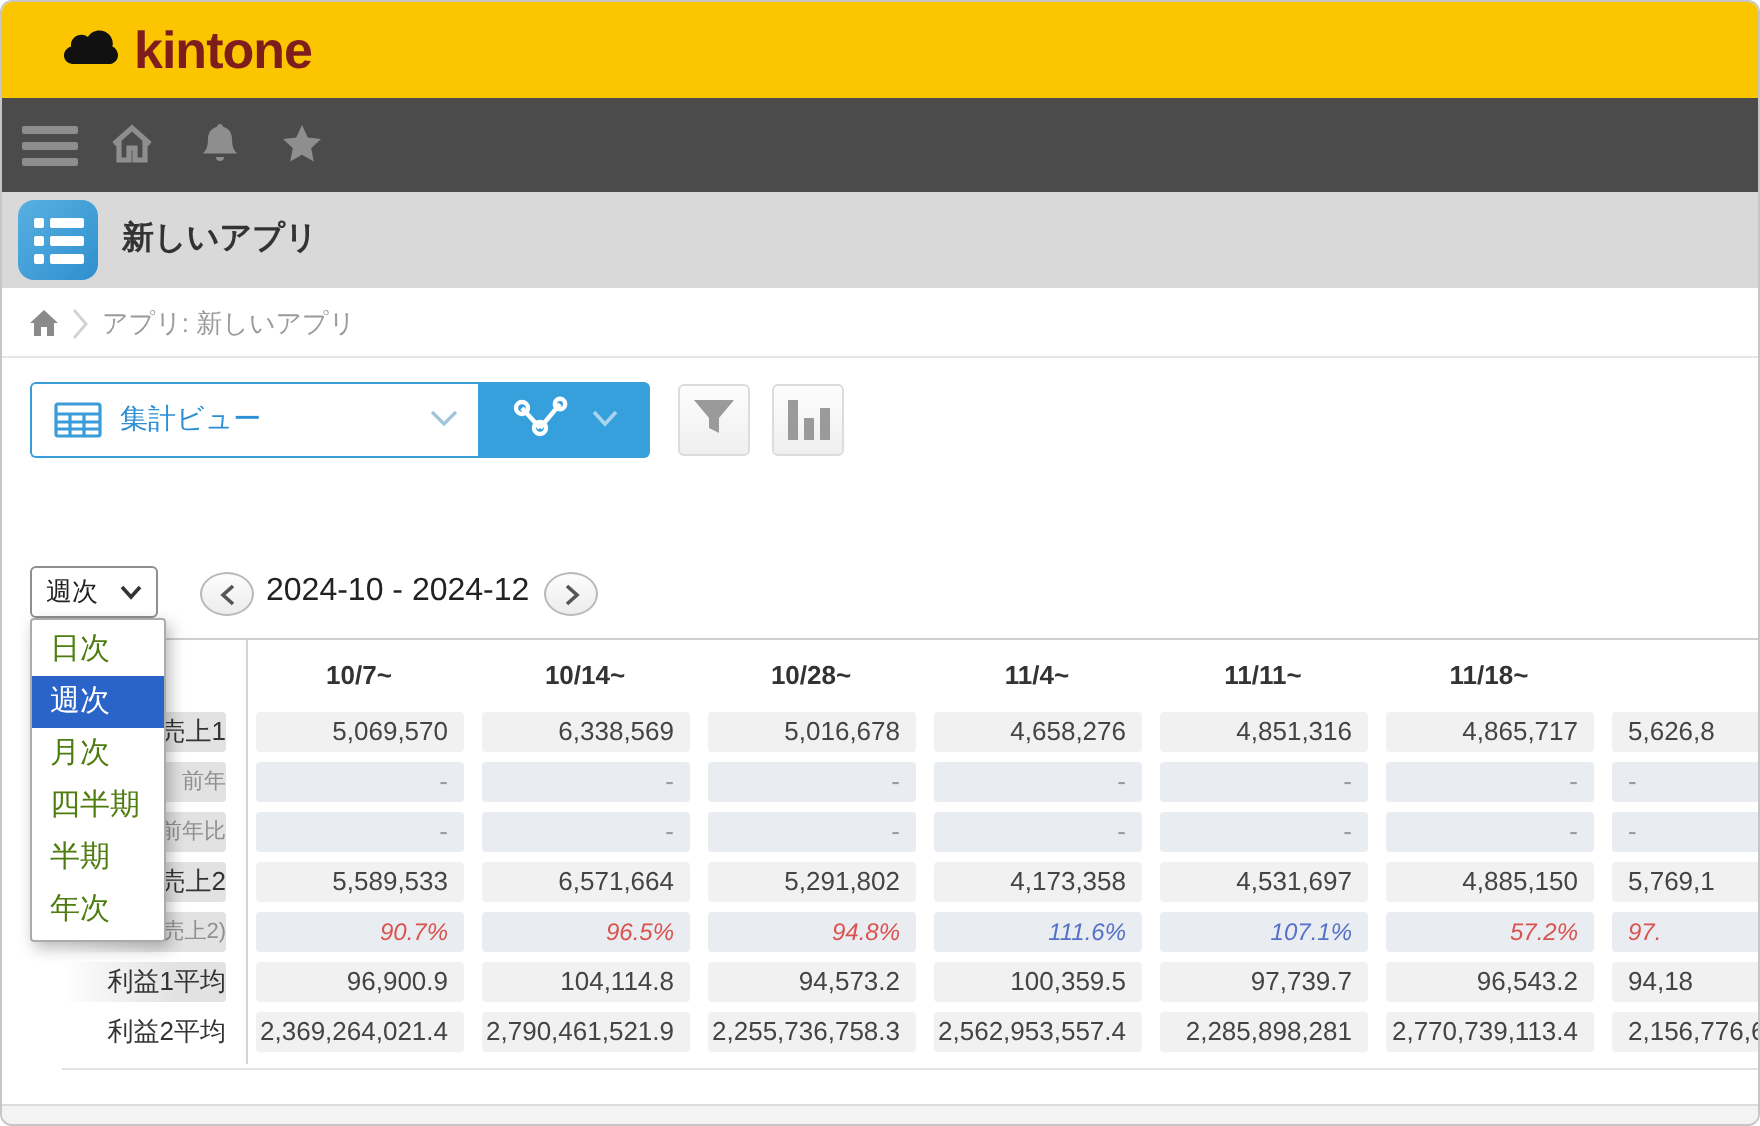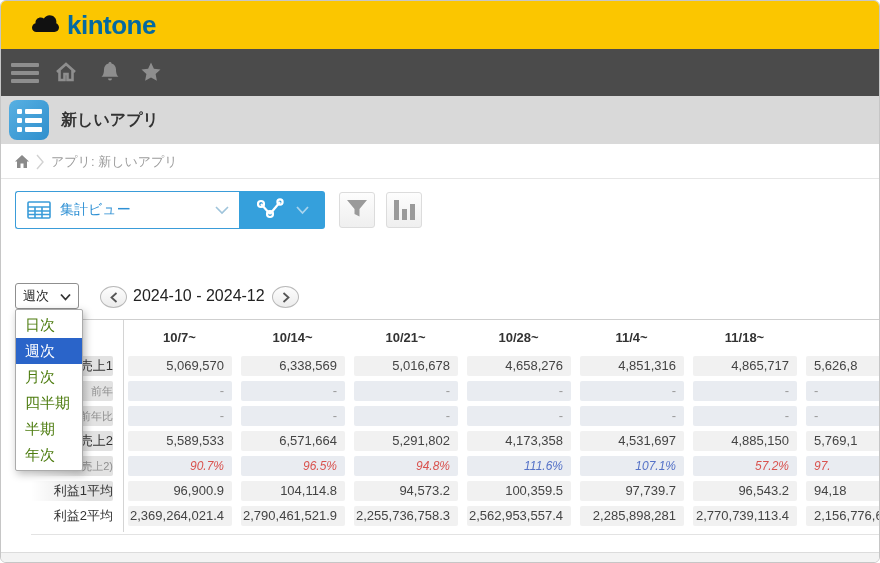--- a/index.html
+++ b/index.html
@@ -6,21 +6,21 @@
   html,body { background:#fff; }
   body { font-family:"Liberation Sans","DejaVu Sans",sans-serif; }
 
   .screen{ position:relative; width:880px; height:563px; border:1px solid #c6c6c6;
            border-radius:6px; overflow:hidden; background:#fff; }
 
   
   .brandbar{ position:absolute; left:0; top:0; width:100%; height:48px; background:#fbc600; }
   .logo{ position:absolute; left:28px; top:9px; display:flex; align-items:center; gap:4px; }
   .logo svg{ display:block; }
-  .logo-text{ font-size:26px; font-weight:800; color:#0369a1; letter-spacing:-0.5px; line-height:30px; }
+  .logo-text{ font-size:26px; font-weight:800; color:#7f1d1d; letter-spacing:-0.5px; line-height:30px; }
 
   
   .darkbar{ position:absolute; left:0; top:48px; width:100%; height:47px; background:#4b4b4b; }
   .hamburger{ position:absolute; left:10px; top:14px; width:28px; height:20px;
               display:flex; flex-direction:column; justify-content:space-between; cursor:pointer; }
   .hamburger span{ display:block; height:4px; background:#8e8e8e; border-radius:1px; }
   .dk-icon{ position:absolute; top:10px; width:26px; height:26px; display:flex;
             align-items:center; justify-content:center; cursor:pointer; }
   .dk-home{ left:52px; } .dk-bell{ left:96px; } .dk-star{ left:137px; }
 
@@ -252,23 +252,23 @@
         <polyline points="1.5,1 6.5,5.5 1.5,10" fill="none" stroke="#555" stroke-width="1.8"></polyline>
       </svg>
   </div>
 
   <div class="pivot">
     <div class="vline"></div>
     <div class="hrow">
       <div class="corner"></div>
     <div class="th">10/7~</div>
         <div class="th">10/14~</div>
-        <div class="th">10/21~</div>
         <div class="th">10/28~</div>
         <div class="th">11/4~</div>
+        <div class="th">11/11~</div>
         <div class="th">11/18~</div>
       </div>
     <div id="tbody">
         <div class="trow main">
           <div class="tlabel">
             <span class="lab lab-bg main">売上1</span>
           </div>
           <div class="tcol">
             <div class="td">5,069,570</div>
           </div>

